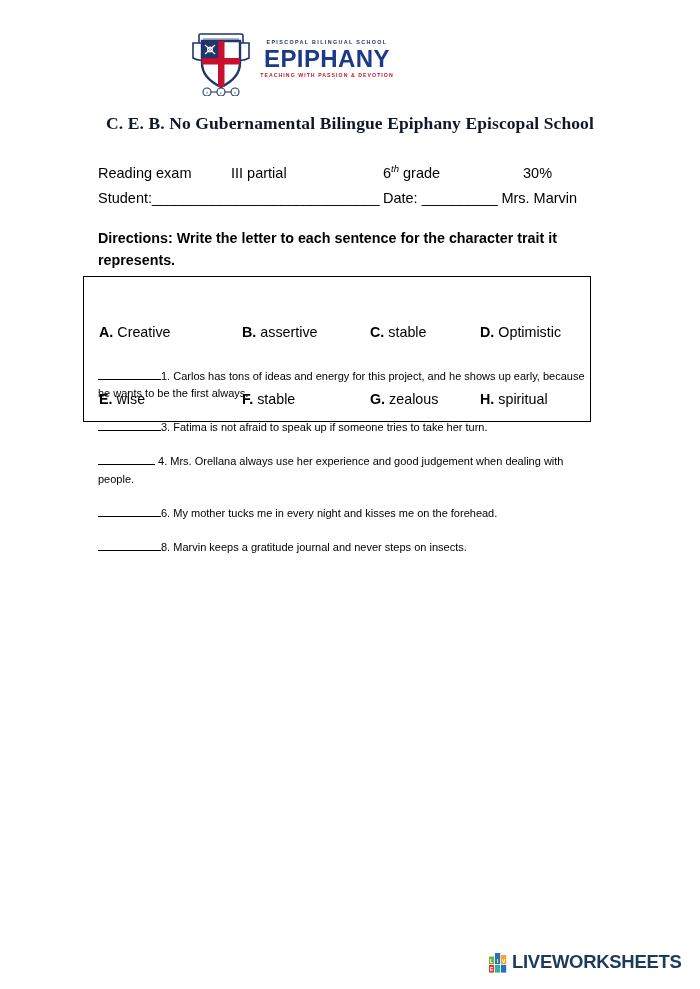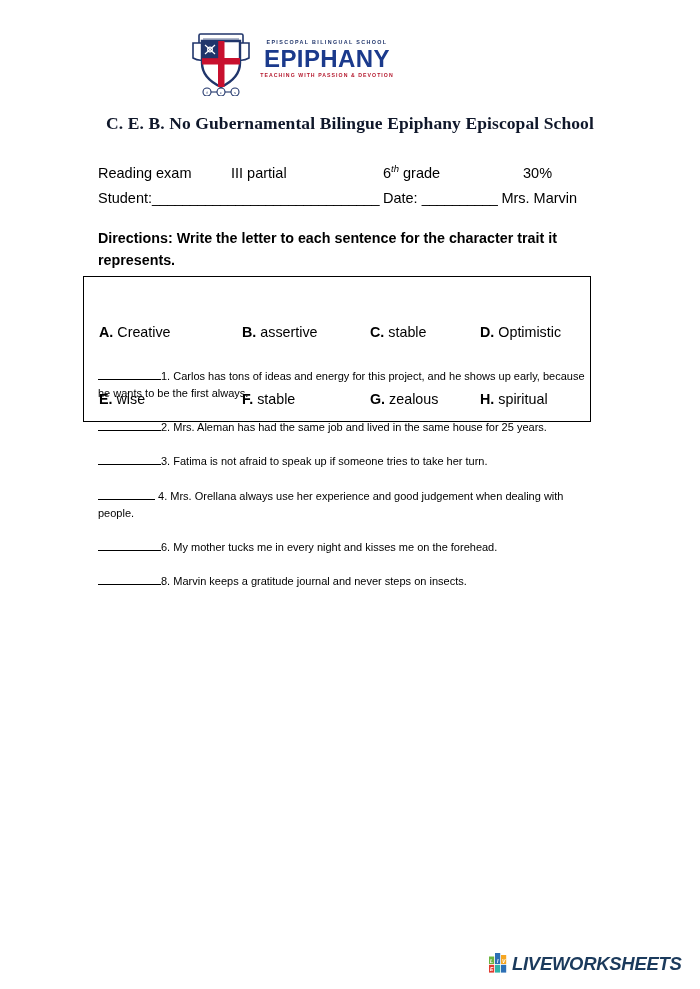--- a/index.html
+++ b/index.html
@@ -182,23 +182,22 @@
     vertical-align: baseline;
     margin-right: 0px;
   }
 
   
   .footer {
     position: absolute;
     left: 489px;
     top: 953px;
     display: flex;
-    align-items: flex-end;
+    align-items: flex-start;
     gap: 4px;
-    font-style: italic;
   }
   .lw-icon {
     width: 19px;
     height: 20px;
     position: relative;
     display: block;
   }
   .lw-text {
     font-family: "Liberation Sans", sans-serif;
     font-weight: bold;
@@ -311,23 +310,20 @@
       </div>
     </div>
   </div>
 
   <div class="questions">
 
     <div class="q-item">
       <span class="q-blank" style="width:63px"></span><span>1.</span> <span>Carlos has tons of ideas and energy for this project, and he shows up early, because he wants to be the first always.</span>
     </div>
 
-    <div class="q-item">
-      <span class="q-blank" style="width:63px"></span><span>2.</span> <span>Mrs. Aleman has had the same job and lived in the same house for 25 years.</span>
-    </div>
 
     <div class="q-item">
       <span class="q-blank" style="width:63px"></span><span>3.</span> <span>Fatima is not afraid to speak up if someone tries to take her turn.</span>
     </div>
 
     <div class="q-item">
       <span class="q-blank" style="width:57px"></span><span> 4.</span> <span>Mrs. Orellana always use her experience and good judgement when dealing with people.</span>
     </div>
 
 

